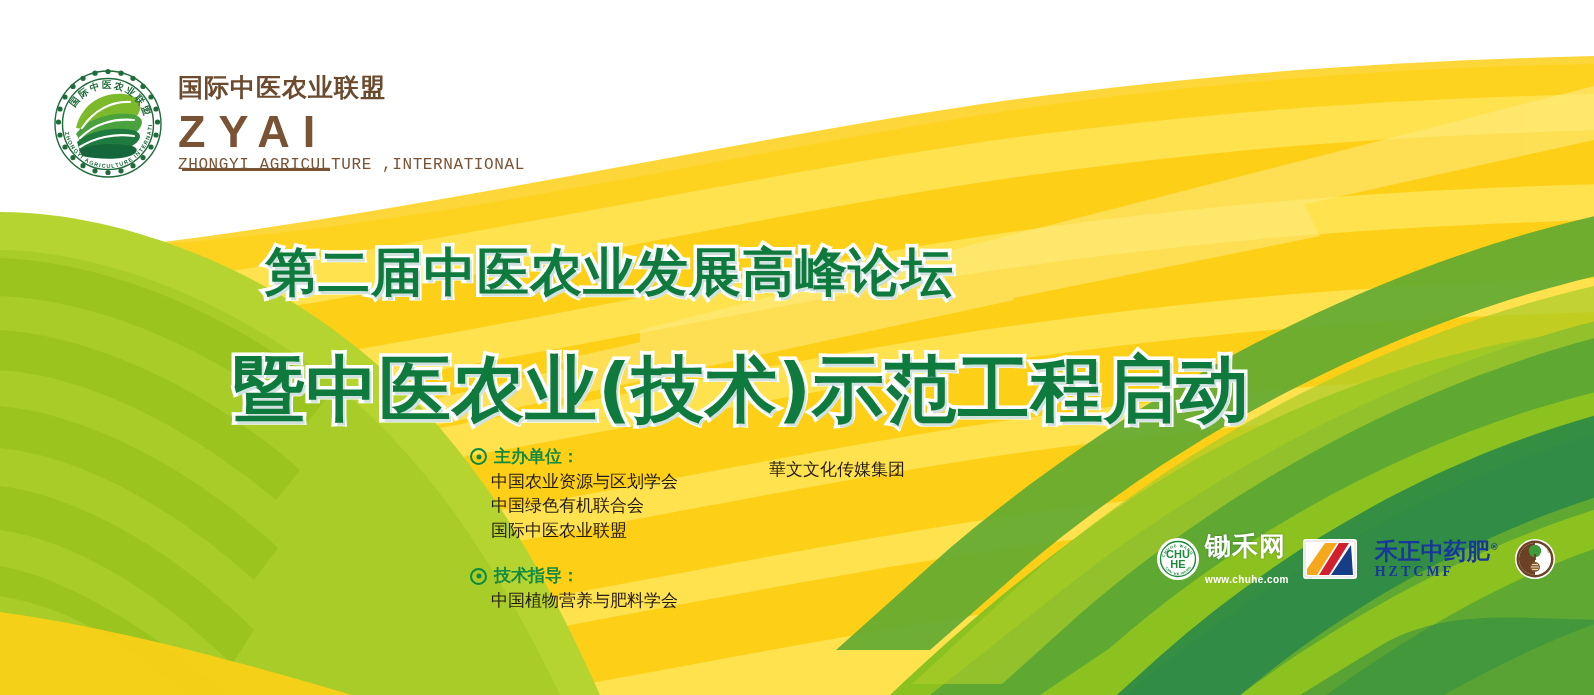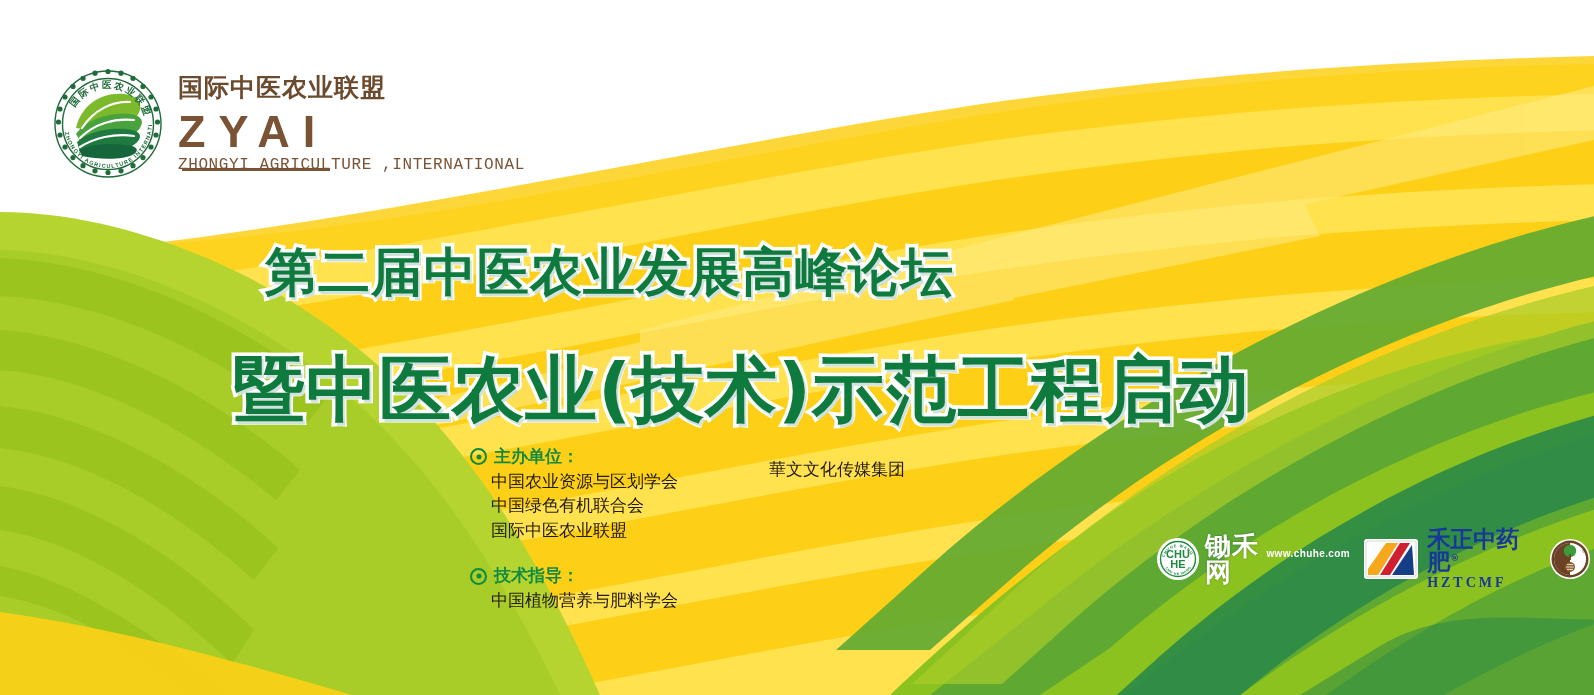--- a/index.html
+++ b/index.html
@@ -89,32 +89,32 @@
 
   
   #sponsors{
     position:absolute;left:1156px;top:528px;
     display:flex;align-items:center;gap:14px;height:62px;
   }
   .sponsor{display:flex;align-items:center;height:62px;}
 
   #sp-chuhe{gap:5px;}
   #sp-chuhe .seal{width:44px;height:44px;}
-  #sp-chuhe .words{display:flex;flex-direction:row;line-height:1;}
+  #sp-chuhe .words{display:flex;flex-direction:column;line-height:1;}
   #sp-chuhe .cn{
     font-size:26px;font-weight:bold;color:#ffffff;letter-spacing:1px;
     font-family:"DejaVu Sans","Liberation Sans",sans-serif;
     text-shadow:0 0 2px rgba(0,60,20,.5);
   }
   #sp-chuhe .url{
     font-size:10px;font-weight:bold;color:#ffffff;letter-spacing:.4px;margin-top:16px;
     font-family:"Liberation Sans",sans-serif;
   }
 
-  #sp-hzt{gap:9px;}
+  #sp-hzt{gap:18px;}
   #sp-hzt .flag{width:54px;height:40px;}
   #sp-hzt .words{display:flex;flex-direction:column;line-height:1;}
   #sp-hzt .cn{
     font-size:23px;font-weight:bold;color:#17379b;letter-spacing:0px;
     font-family:"DejaVu Sans","Liberation Sans",sans-serif;
     position:relative;
   }
   #sp-hzt .cn .reg{font-size:9px;vertical-align:super;}
   #sp-hzt .en{
     font-size:14px;font-weight:bold;color:#17379b;letter-spacing:3px;margin-top:2px;

